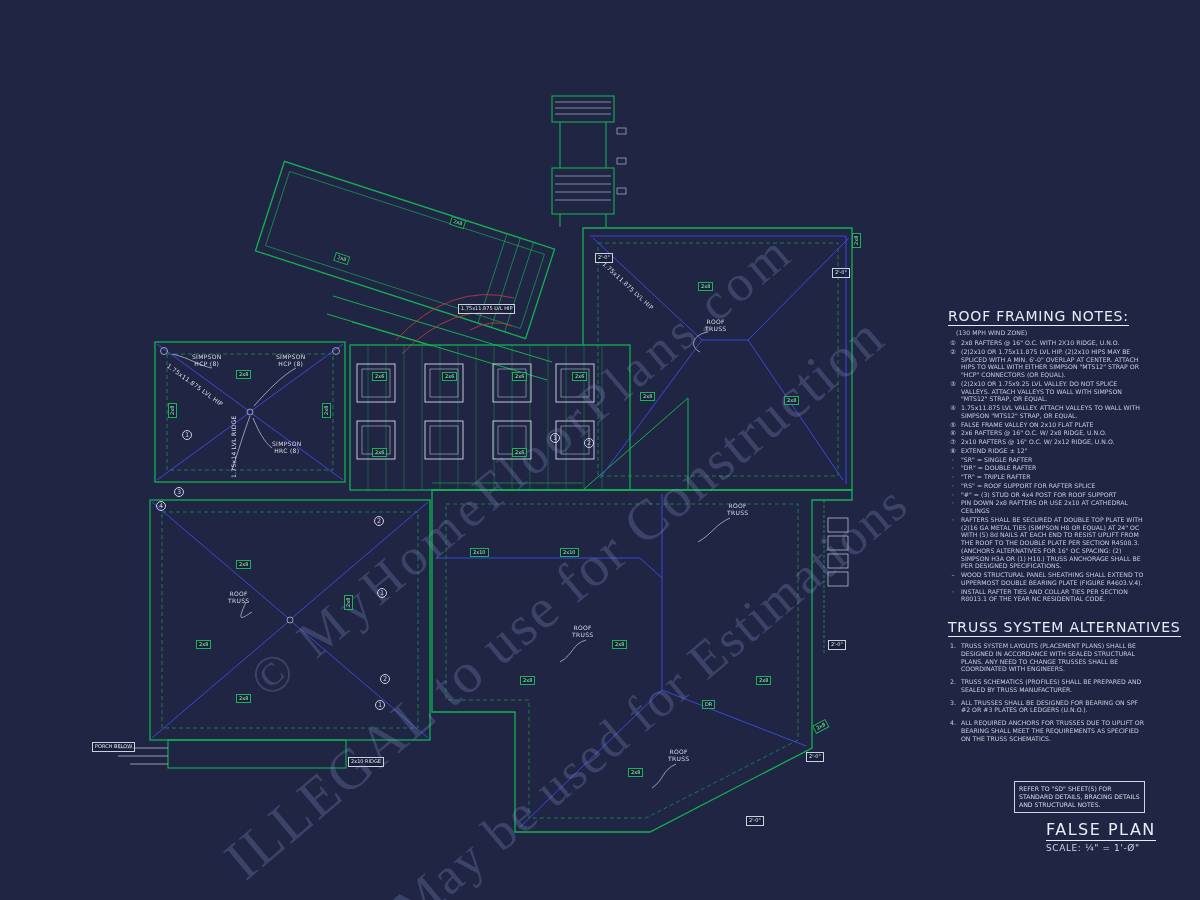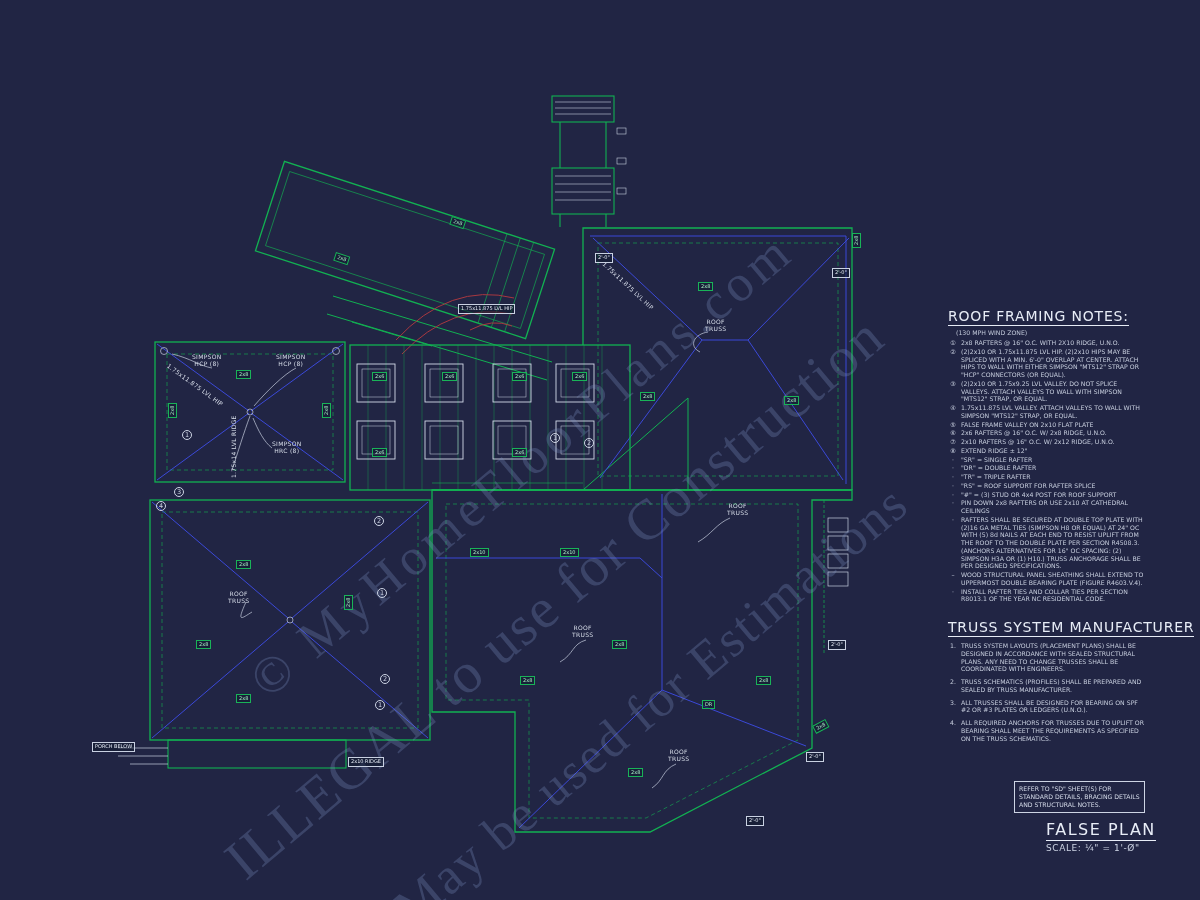--- a/index.html
+++ b/index.html
@@ -337,21 +337,21 @@
             <span class="note-marker">–</span>
             <span class="note-text">WOOD STRUCTURAL PANEL SHEATHING SHALL EXTEND TO UPPERMOST DOUBLE BEARING PLATE (FIGURE R4603.V.4).</span>
           </div>
           <div class="note-row">
             <span class="note-marker">·</span>
             <span class="note-text">INSTALL RAFTER TIES AND COLLAR TIES PER SECTION R8013.1 OF THE YEAR NC RESIDENTIAL CODE.</span>
           </div>
         </div>
     </div>
     <div class="truss" style="margin-top:14px">
-      <div class="panel-title">TRUSS SYSTEM MANUFACTURER</div>
+      <div class="panel-title">TRUSS SYSTEM ALTERNATIVES</div>
       <div id="truss-list" style="margin-top:3px">
           <div class="note-row">
             <span class="note-marker">1.</span>
             <span class="note-text">TRUSS SYSTEM LAYOUTS (PLACEMENT PLANS) SHALL BE DESIGNED IN ACCORDANCE WITH SEALED STRUCTURAL PLANS. ANY NEED TO CHANGE TRUSSES SHALL BE COORDINATED WITH  ENGINEERS.</span>
           </div>
           <div class="note-row">
             <span class="note-marker">2.</span>
             <span class="note-text">TRUSS SCHEMATICS (PROFILES) SHALL BE PREPARED AND SEALED BY TRUSS MANUFACTURER.</span>
           </div>
           <div class="note-row">

